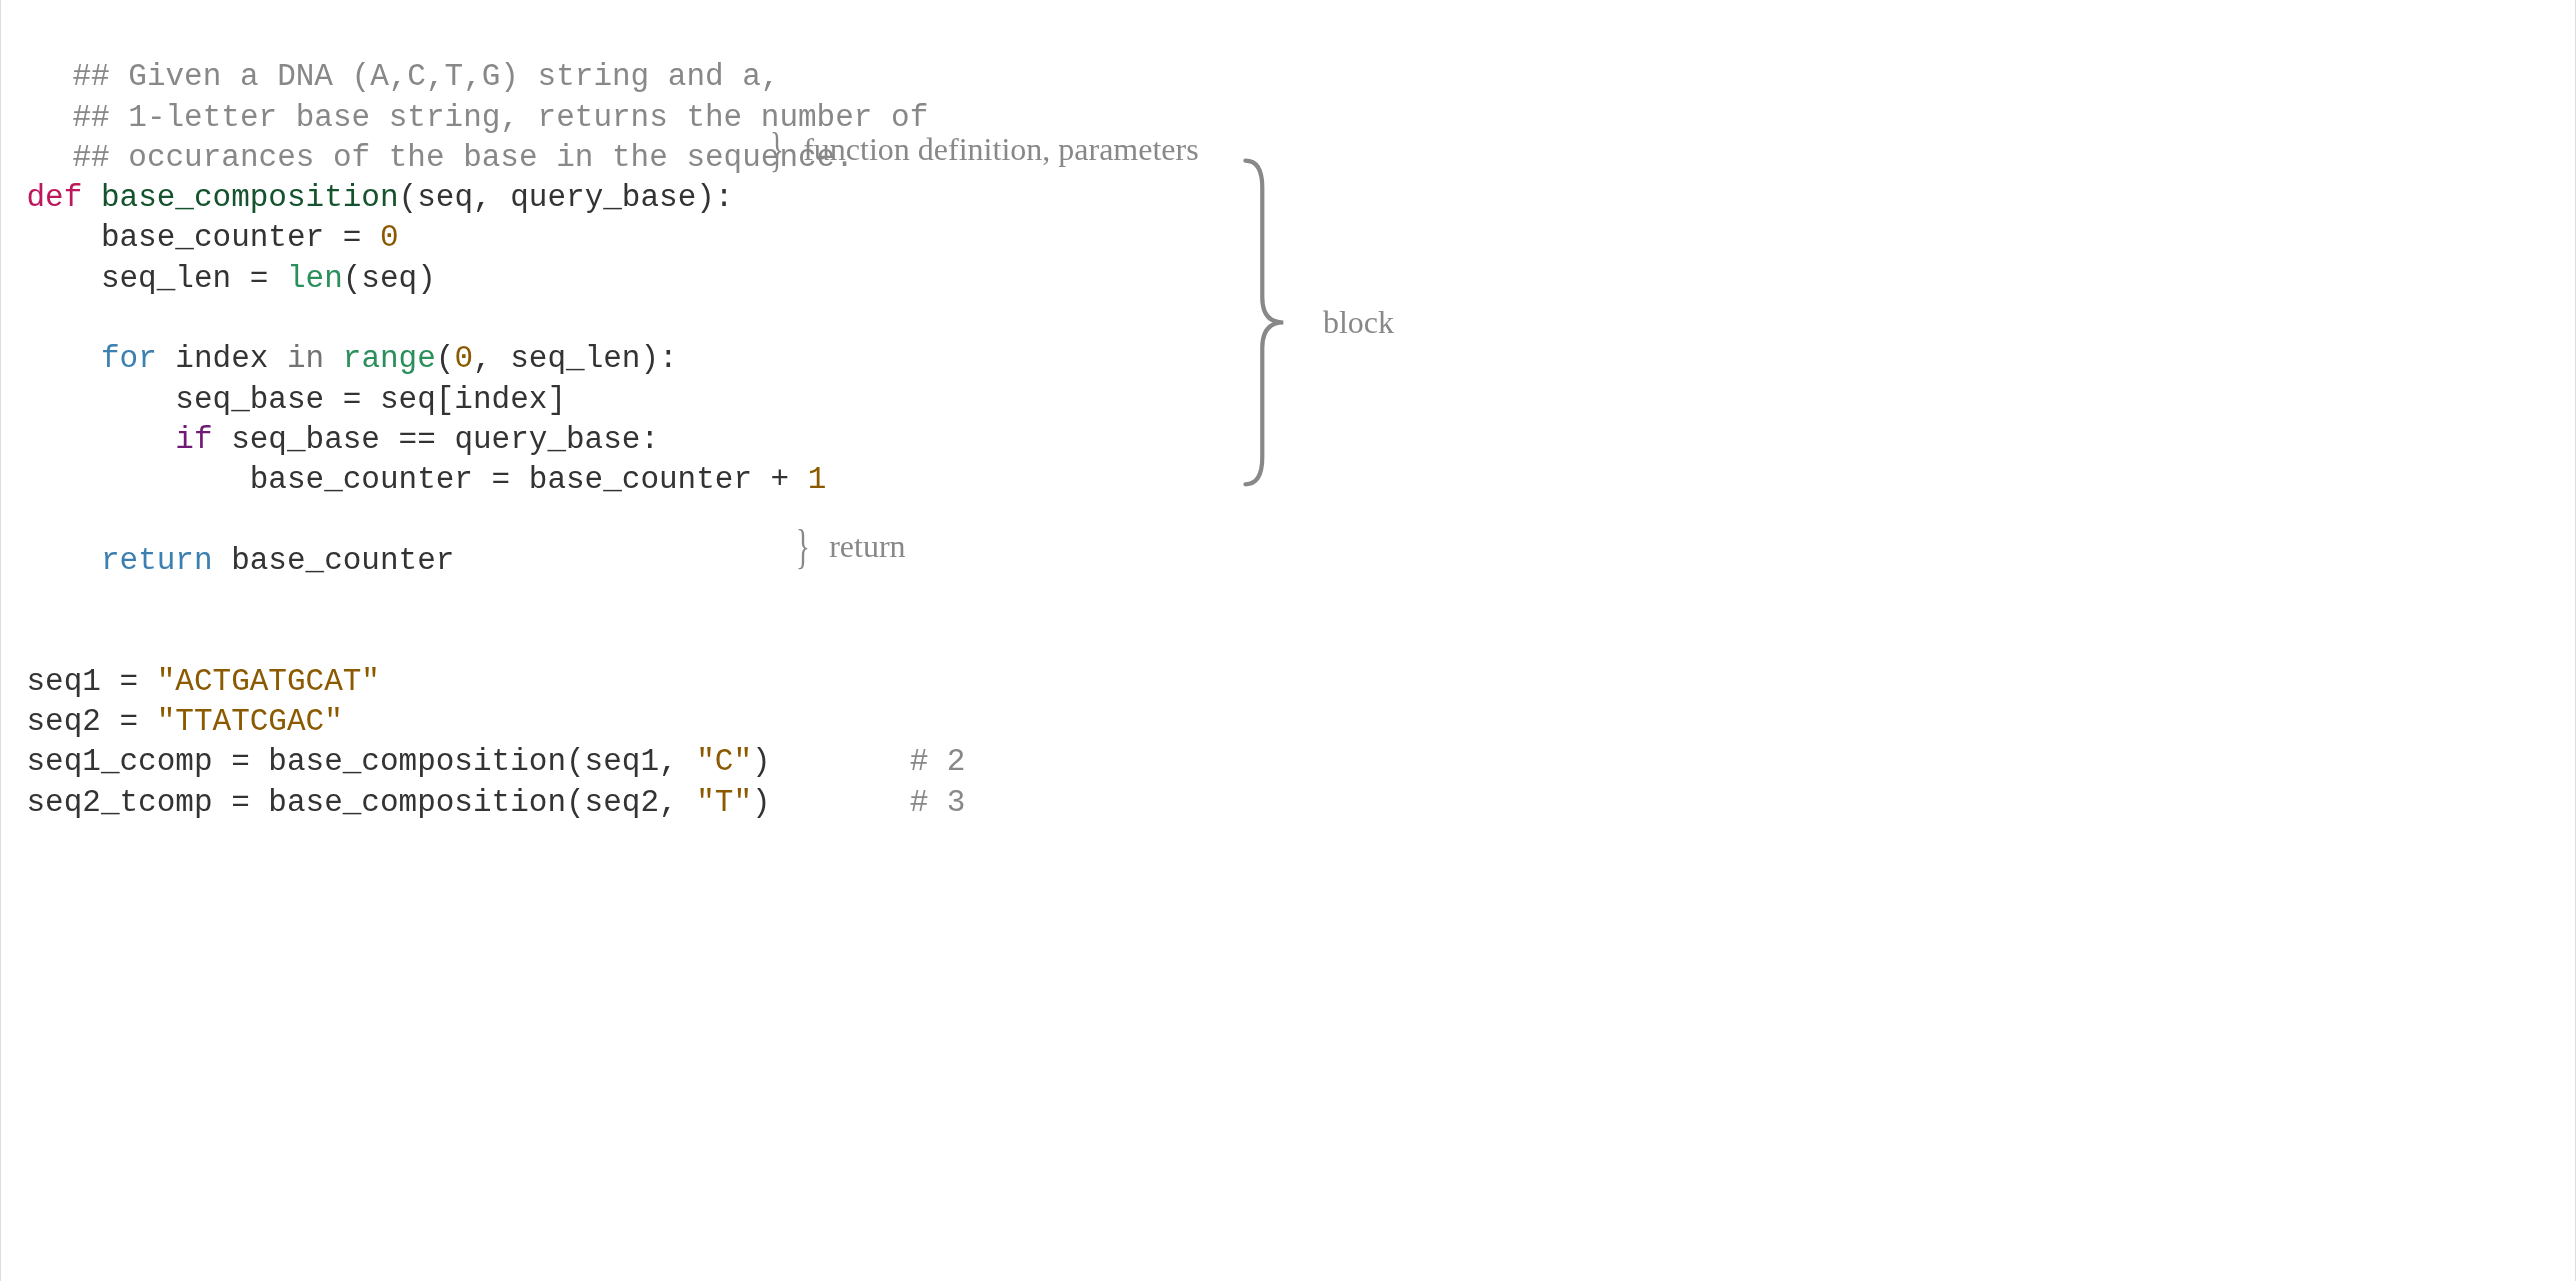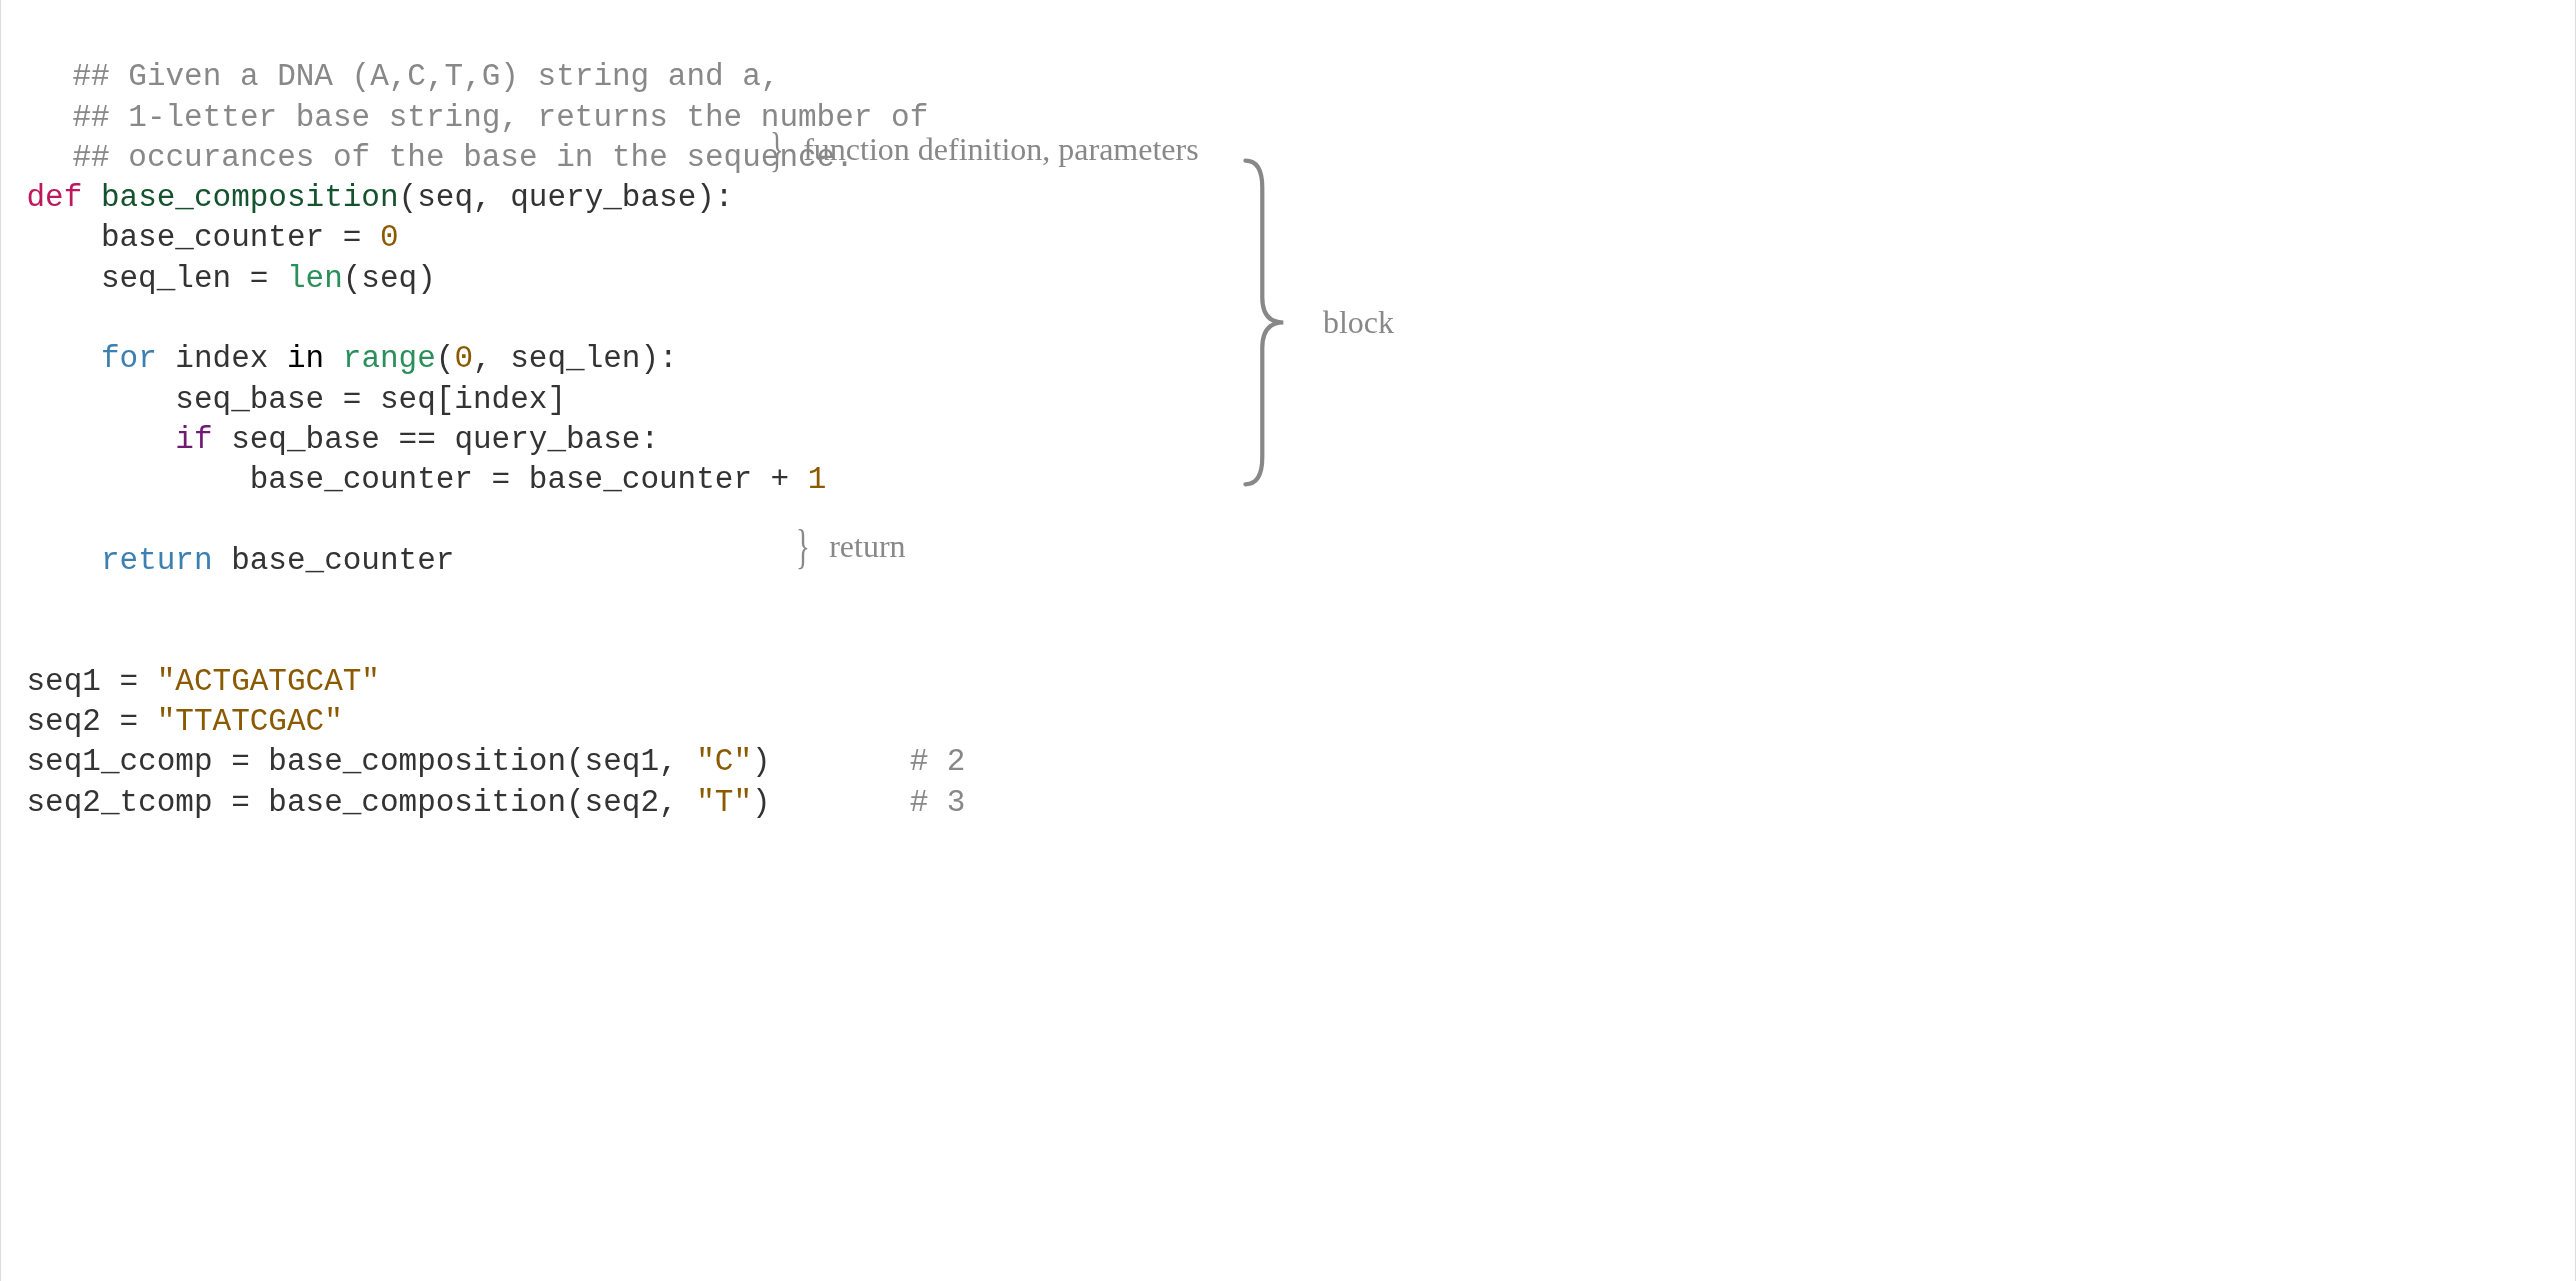--- a/index.html
+++ b/index.html
@@ -24,21 +24,21 @@
       align-items: flex-start;
       gap: 25.5px;
     }
     .code-block {
       white-space: pre;
       font-family: Consolas, "Courier New", monospace;
     }
     .comment { color: #888888; margin-left: 46px; }
     .keyword-def { color: #be185d; }
     .keyword-for { color: #3c7fb1; }
-    .keyword-in { color: #000000; }
+    .keyword-in { color: #737373; }
     .keyword-if { color: #701a75; }
     .keyword-return { color: #3c7fb1; }
     .func-name { color: #14532d; }
     .builtin { color: #2a8f5b; }
     .number { color: #8b5a00; }
     .string { color: #8b5a00; }
     .plain { color: #333; }
     
     .annotations {
       position: relative;

